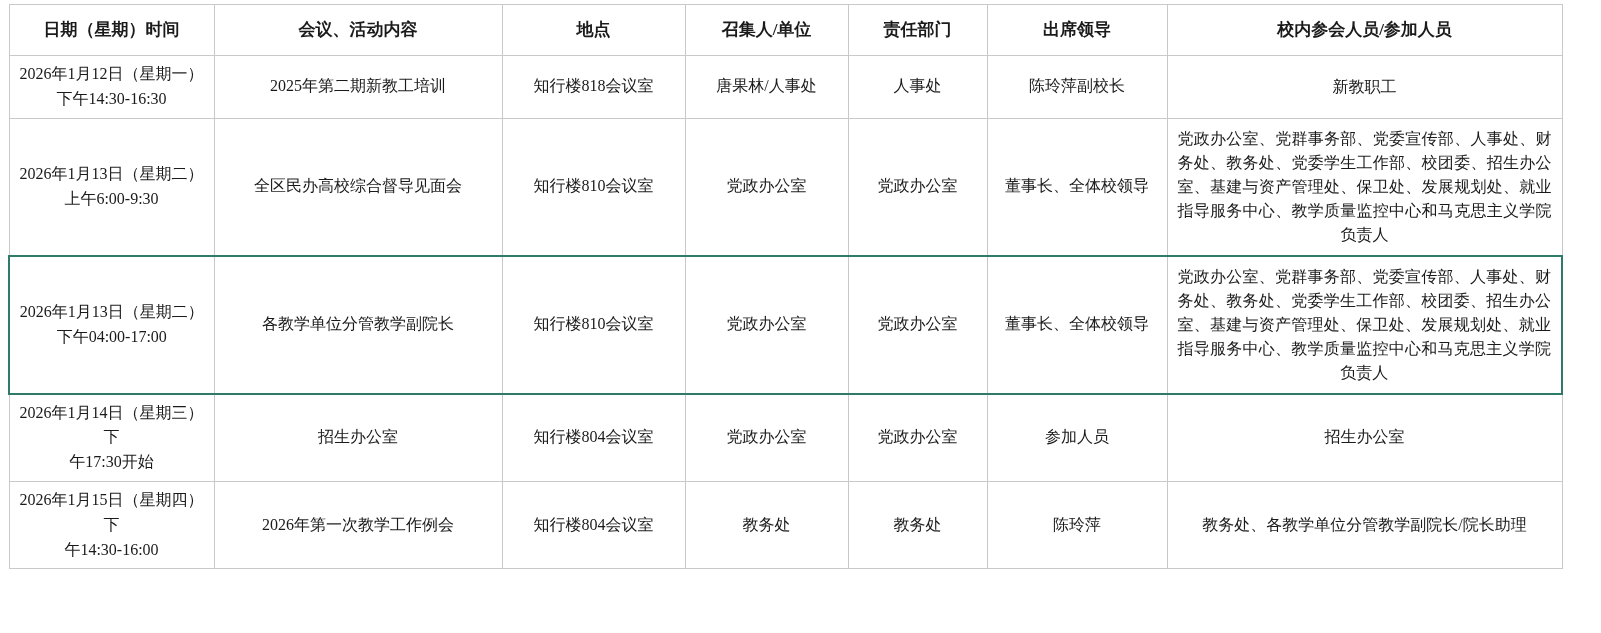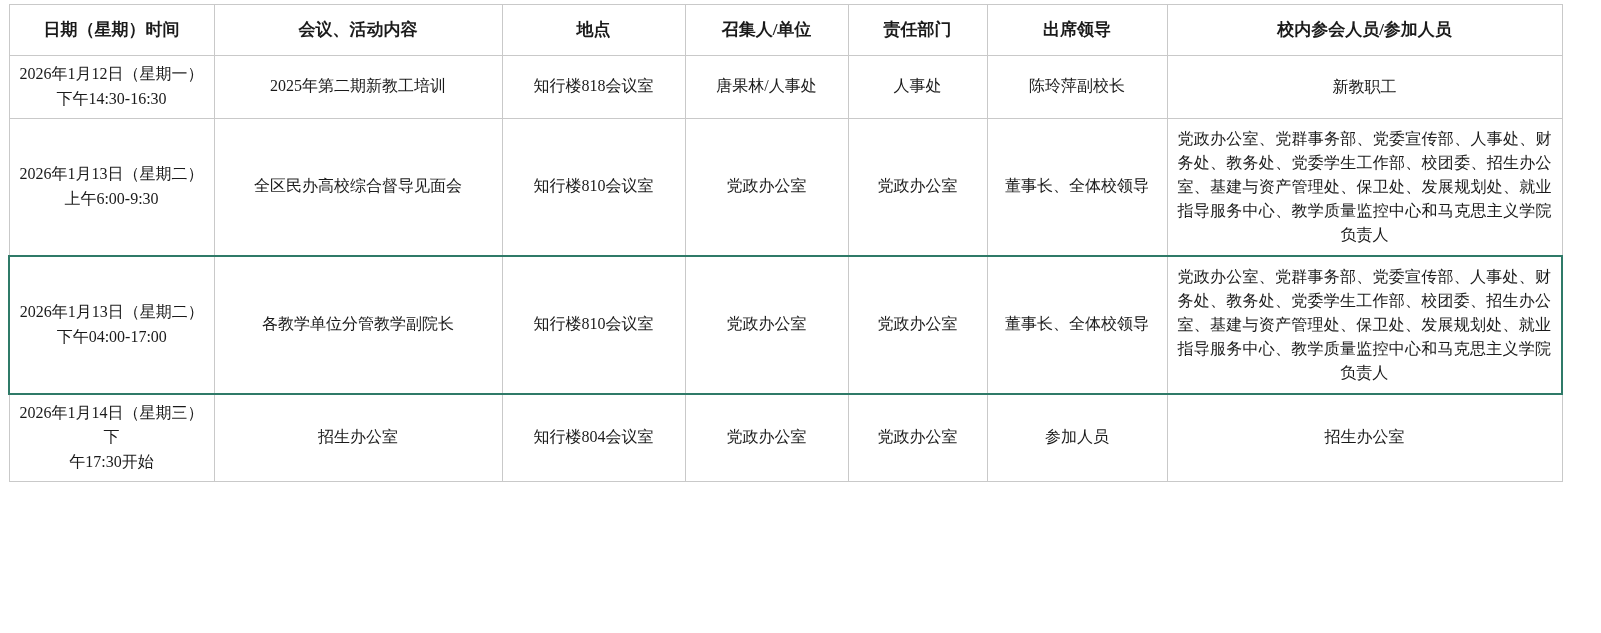--- a/index.html
+++ b/index.html
@@ -137,15 +137,27 @@
           <span class="cell-line">2026年1月14日（星期三）下</span>
           <span class="cell-line">午17:30开始</span>
         </td>
         <td>招生办公室</td>
         <td>知行楼804会议室</td>
         <td>党政办公室</td>
         <td>党政办公室</td>
         <td>参加人员</td>
         <td>招生办公室</td>
       </tr>
+      <tr>
+        <td>
+          <span class="cell-line">2026年1月15日（星期四）下</span>
+          <span class="cell-line">午14:30-16:00</span>
+        </td>
+        <td>2026年第一次教学工作例会</td>
+        <td>知行楼804会议室</td>
+        <td>教务处</td>
+        <td>教务处</td>
+        <td>陈玲萍</td>
+        <td>教务处、各教学单位分管教学副院长/院长助理</td>
+      </tr>
     </tbody>
   </table>
 </div>
 
 </body></html>

